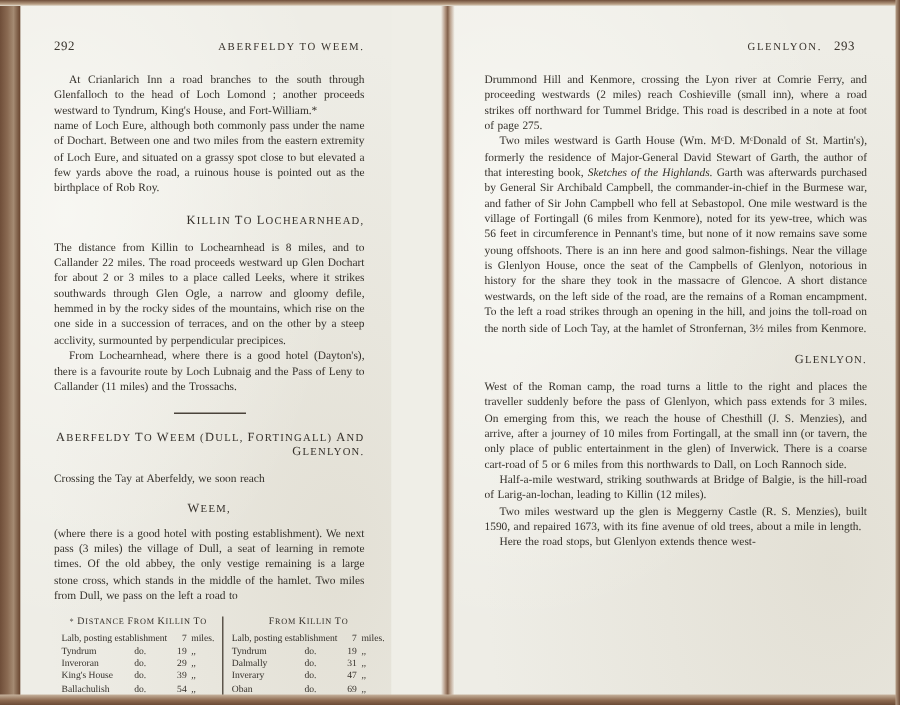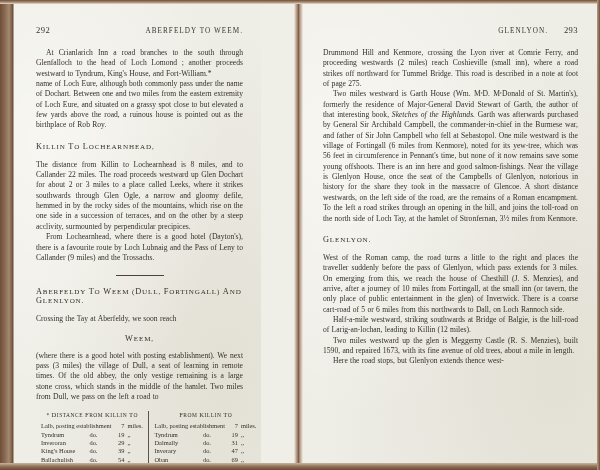--- a/index.html
+++ b/index.html
@@ -89,39 +89,39 @@
     width: 30px;
   }
   .runhead .title {
     flex: 1;
     text-align: right;
     font-variant: small-caps;
     text-transform: uppercase;
   }
   .runhead.rh-right .folio {
     order: 2;
-    text-align: right;
+    text-align: center;
   }
   .runhead.rh-right .title { order: 1; }
 
   p.para {
     margin: 0 0 0px 0;
     font-size: 7.6px;
     line-height: 10.35px;
     text-align: justify;
     text-indent: 10px;
     word-spacing: 0.4px;
     color: #34302a;
   }
   p.para.noindent { text-indent: 0; }
 
   h2.section {
     font-size: 7.1px;
     font-weight: 400;
-    text-align: left;
+    text-align: right;
     text-transform: uppercase;
     letter-spacing: 0.85px;
     margin: 11px 0 9px 0;
     color: #35302a;
   }
   h2.section .cap { font-size: 8.3px; }
 
   h3.subhead {
     font-size: 7.1px;
     font-weight: 400;
@@ -189,21 +189,21 @@
         <span class="folio">292</span>
         <span class="title">Aberfeldy to Weem.</span>
       </div>
 
       <p class="para">At Crianlarich Inn a road branches to the south through Glenfalloch to the head of Loch Lomond ; another proceeds westward to Tyndrum, King's House, and Fort-William.*</p>
       <p class="para noindent">name of Loch Eure, although both commonly pass under the name of Dochart. Between one and two miles from the eastern extremity of Loch Eure, and situated on a grassy spot close to but elevated a few yards above the road, a ruinous house is pointed out as the birthplace of Rob Roy.</p>
 
       <h2 class="section"><span class="cap">K</span>illin <span class="cap">t</span>o <span class="cap">L</span>ochearnhead,</h2>
 
       <p class="para noindent">The distance from Killin to Lochearnhead is 8 miles, and to Callander 22 miles. The road proceeds westward up Glen Dochart for about 2 or 3 miles to a place called Leeks, where it strikes southwards through Glen Ogle, a narrow and gloomy defile, hemmed in by the rocky sides of the mountains, which rise on the one side in a succession of terraces, and on the other by a steep acclivity, surmounted by perpendicular precipices.</p>
-      <p class="para">From Lochearnhead, where there is a good hotel (Dayton's), there is a favourite route by Loch Lubnaig and the Pass of Leny to Callander (9 miles) and the Trossachs.</p>
+      <p class="para">From Lochearnhead, where there is a good hotel (Dayton's), there is a favourite route by Loch Lubnaig and the Pass of Leny to Callander (11 miles) and the Trossachs.</p>
 
       <div class="rule"></div>
 
       <h2 class="section"><span class="cap">A</span>berfeldy <span class="cap">t</span>o <span class="cap">W</span>eem (<span class="cap">D</span>ull, <span class="cap">F</span>ortingall) <span class="cap">a</span>nd <span class="cap">G</span>lenlyon.</h2>
 
       <p class="para noindent">Crossing the Tay at Aberfeldy, we soon reach</p>
 
       <h3 class="subhead"><span class="cap">W</span>eem,</h3>
 
       <p class="para noindent">(where there is a good hotel with posting establishment). We next pass (3 miles) the village of Dull, a seat of learning in remote times. Of the old abbey, the only vestige remaining is a large stone cross, which stands in the middle of the hamlet. Two miles from Dull, we pass on the left a road to</p>

